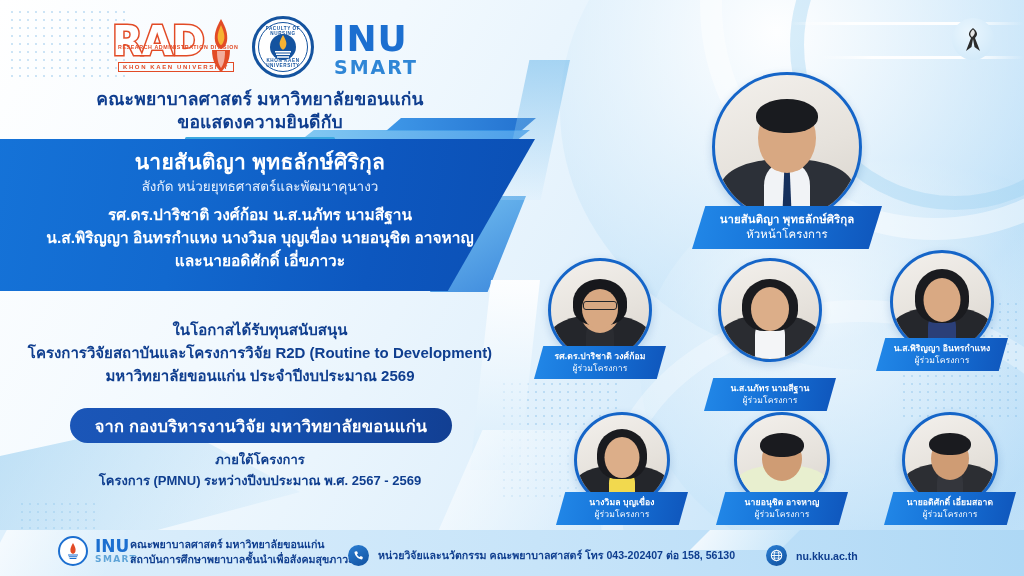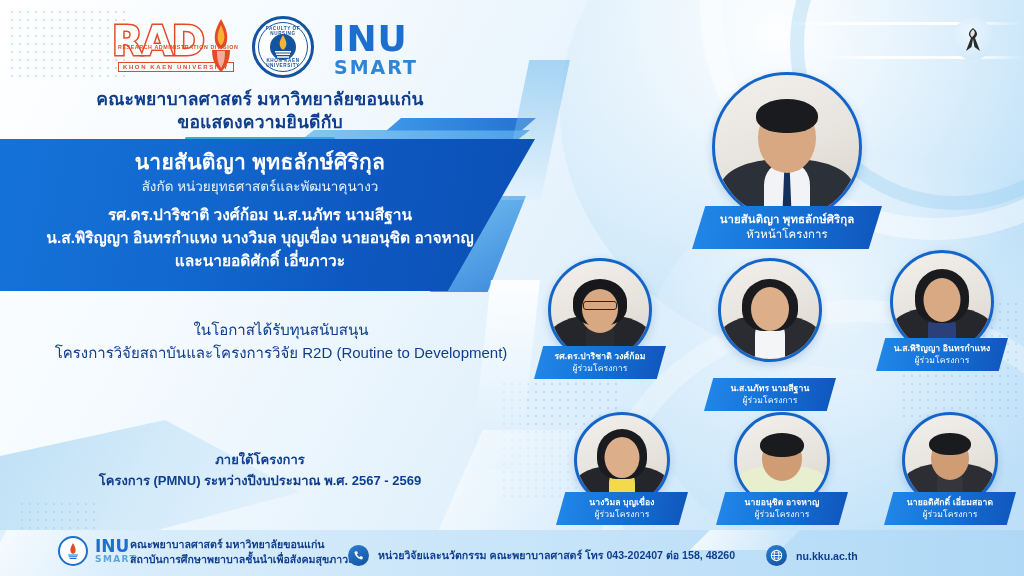--- a/index.html
+++ b/index.html
@@ -136,21 +136,21 @@
   }
   .coauthor-line {
     font-weight: 700; font-size: 15.5px; line-height: 23px; color: #ffffff;
   }
   #coauthors { margin-top: 6px; }
 
   
   #occasion {
     position: absolute; left: 0; top: 318px; width: 520px;
     text-align: center; color: #0f3e8f;
-    font-weight: 400; font-size: 15px; line-height: 23px; margin-left: 21px;
+    font-weight: 700; font-size: 15px; line-height: 23px;
   }
 
   
   #from-pill {
     position: absolute; left: 70px; top: 408px;
     width: 382px; height: 35px; border-radius: 18px;
     background: linear-gradient(95deg, #1b56b8 0%, #1550ae 55%, #123f93 100%);
     color: #ffffff; font-weight: 700; font-size: 16.5px;
     display: flex; align-items: center; justify-content: center;
     letter-spacing: .2px;
@@ -333,22 +333,24 @@
     <div id="coauthors">
       <div class="coauthor-line">รศ.ดร.ปาริชาติ วงศ์ก้อม น.ส.นภัทร นามสีฐาน</div>
       <div class="coauthor-line">น.ส.พิริญญา อินทรกำแหง นางวิมล บุญเขื่อง นายอนุชิต อาจหาญ</div>
       <div class="coauthor-line">และนายอดิศักดิ์ เอี่ขภาวะ</div>
     </div>
   </div>
 
   <div id="occasion">
     <div>ในโอกาสได้รับทุนสนับสนุน</div>
     <div>โครงการวิจัยสถาบันและโครงการวิจัย R2D (Routine to Development)</div>
-  </div>
-
+    <div>มหาวิทยาลัยขอนแก่น ประจำปีงบประมาณ 2569</div>
+  </div>
+
+  <div id="from-pill">จาก กองบริหารงานวิจัย มหาวิทยาลัยขอนแก่น</div>
 
   <div id="under-project">
     <div>ภายใต้โครงการ</div>
     <div>โครงการ (PMNU) ระหว่างปีงบประมาณ พ.ศ. 2567 - 2569</div>
   </div>
 
   <div class="portrait" style="left:692px; top:72px;">
     <div class="pcircle" style="width:150px;height:150px;">
       <div class="fig-body" style="bottom:0;width:132px;height:60px;background:#2c3038;"></div>
       <div class="fig-shirt" style="bottom:0;width:46px;height:56px;background:#f1f3f6;"></div>
@@ -471,21 +473,21 @@
     <div>คณะพยาบาลศาสตร์ มหาวิทยาลัยขอนแก่น</div>
     <div>สถาบันการศึกษาพยาบาลชั้นนำเพื่อสังคมสุขภาวะ</div>
   </div>
 
   <div id="foot-phone">
     <span class="round-icon">
       <svg width="12" height="12" viewBox="0 0 12 12">
         <path d="M2.4 1.4 L4 1.2 L5 3.3 L3.9 4.2 C4.4 5.5 5.5 6.6 6.8 7.1 L7.7 6 L9.8 7 L9.6 8.6 C9.6 9.2 9 9.6 8.4 9.5 C5 9 2 6 1.5 2.6 C1.4 2 1.8 1.4 2.4 1.4 Z" fill="#ffffff"></path>
       </svg>
     </span>
-    <span>หน่วยวิจัยและนวัตกรรม คณะพยาบาลศาสตร์ โทร 043-202407 ต่อ 158, 48260</span>
+    <span>หน่วยวิจัยและนวัตกรรม คณะพยาบาลศาสตร์ โทร 043-202407 ต่อ 158, 56130</span>
   </div>
 
   <div id="foot-web">
     <span class="round-icon">
       <svg width="13" height="13" viewBox="0 0 14 14">
         <circle cx="7" cy="7" r="5.6" fill="none" stroke="#ffffff" stroke-width="1.1"></circle>
         <ellipse cx="7" cy="7" rx="2.5" ry="5.6" fill="none" stroke="#ffffff" stroke-width="1"></ellipse>
         <line x1="1.4" y1="7" x2="12.6" y2="7" stroke="#ffffff" stroke-width="1"></line>
         <line x1="2.3" y1="4.2" x2="11.7" y2="4.2" stroke="#ffffff" stroke-width=".8"></line>
         <line x1="2.3" y1="9.8" x2="11.7" y2="9.8" stroke="#ffffff" stroke-width=".8"></line>

